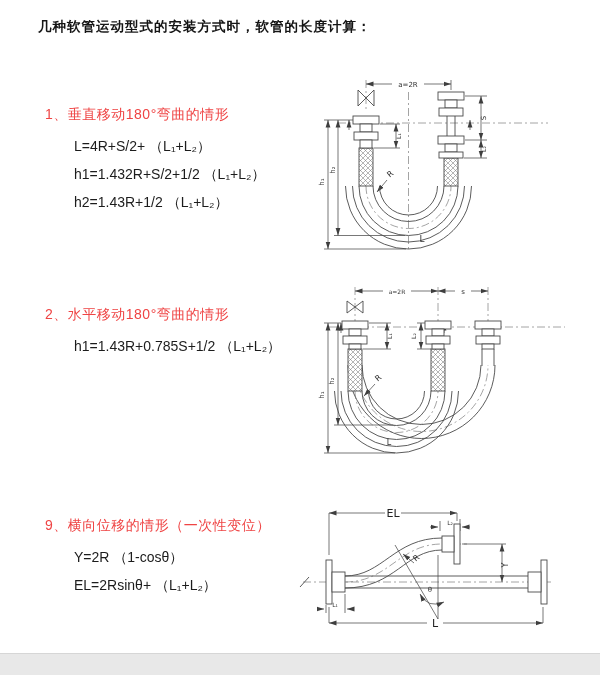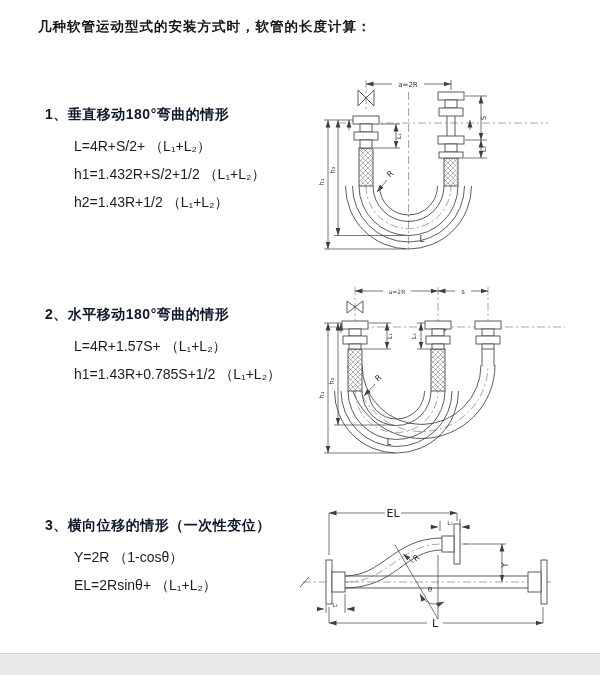--- a/index.html
+++ b/index.html
@@ -10,21 +10,21 @@
     color:#1a1a1a;
   }
   .title{
     position:absolute;left:30px;top:18px;
     font-size:13.5px;font-weight:bold;letter-spacing:1px;color:#151515;margin-left:8px;
   }
   .section{position:absolute;left:45px;}
   .sec1{top:106px;}
   .sec2{top:306px;}
   .sec3{top:517px;}
-  .heading{font-size:14px;font-weight:bold;letter-spacing:0.5px;margin:0 0 8px 0;color:#0f172a;}
+  .heading{font-size:14px;font-weight:normal;letter-spacing:0.5px;margin:0 0 8px 0;color:#ef4444;}
   .formula{font-size:14px;line-height:28px;margin-left:29px;white-space:nowrap;color:#1c1c1c;}
   .diagram{position:absolute;}
   .d1{left:308px;top:68px;}
   .d2{left:303px;top:277px;}
   .d3{left:297px;top:497px;}
   .footer-bar{position:absolute;left:0;right:0;bottom:0;height:21px;background:#e8e8e8;border-top:1px solid #d6d6d6;}
   
   svg text{font-family:"DejaVu Sans",sans-serif;fill:#333;}
   .ln{stroke:#4a4a4a;stroke-width:0.9;fill:none;}
   .fit{stroke:#4a4a4a;stroke-width:0.9;fill:#ffffff;}
@@ -42,26 +42,25 @@
 
 <div class="section sec1">
   <div class="heading">1、垂直移动180°弯曲的情形</div>
   <div class="formula">L=4R+S/2+ （L₁+L₂）</div>
   <div class="formula">h1=1.432R+S/2+1/2 （L₁+L₂）</div>
   <div class="formula">h2=1.43R+1/2 （L₁+L₂）</div>
 </div>
 
 <div class="section sec2">
   <div class="heading">2、水平移动180°弯曲的情形</div>
-  <div class="formula">L=4R+1.57S+ （L₁+L₂）</div>
   <div class="formula">h1=1.43R+0.785S+1/2 （L₁+L₂）</div>
 </div>
 
 <div class="section sec3">
-  <div class="heading">3、横向位移的情形（一次性变位）</div>
+  <div class="heading">9、横向位移的情形（一次性变位）</div>
   <div class="formula">Y=2R （1-cosθ）</div>
   <div class="formula">EL=2Rsinθ+ （L₁+L₂）</div>
 </div>
 
 <svg class="diagram d1" width="290" height="190" viewBox="0 0 290 190">
   <defs>
     <pattern id="braid" width="5" height="5" patternUnits="userSpaceOnUse">
       <path d="M0,5 L5,0 M0,0 L5,5" stroke="#6e6e6e" stroke-width="0.5"></path>
     </pattern>
     <marker id="ar" markerWidth="9" markerHeight="8" refX="7.5" refY="3" orient="auto-start-reverse" markerUnits="userSpaceOnUse">

